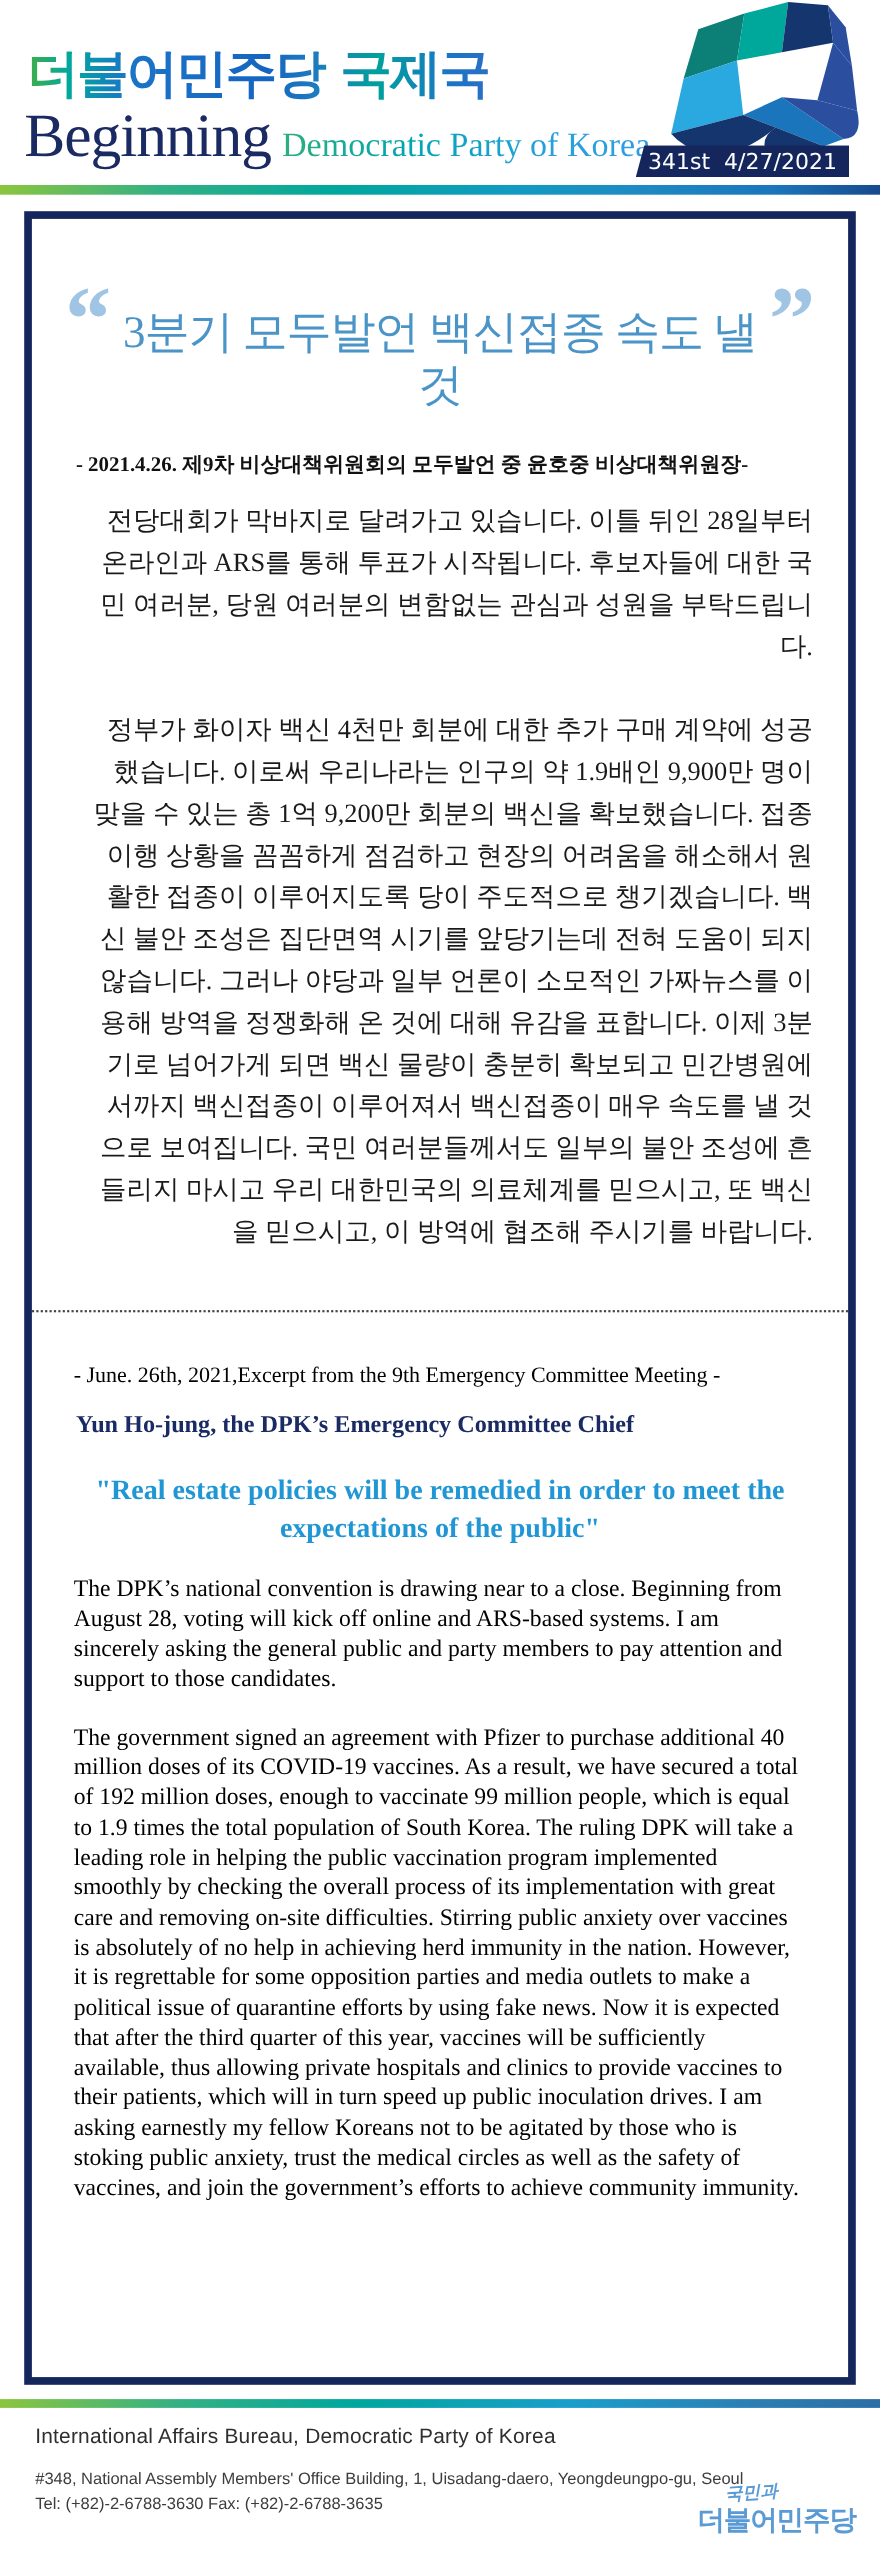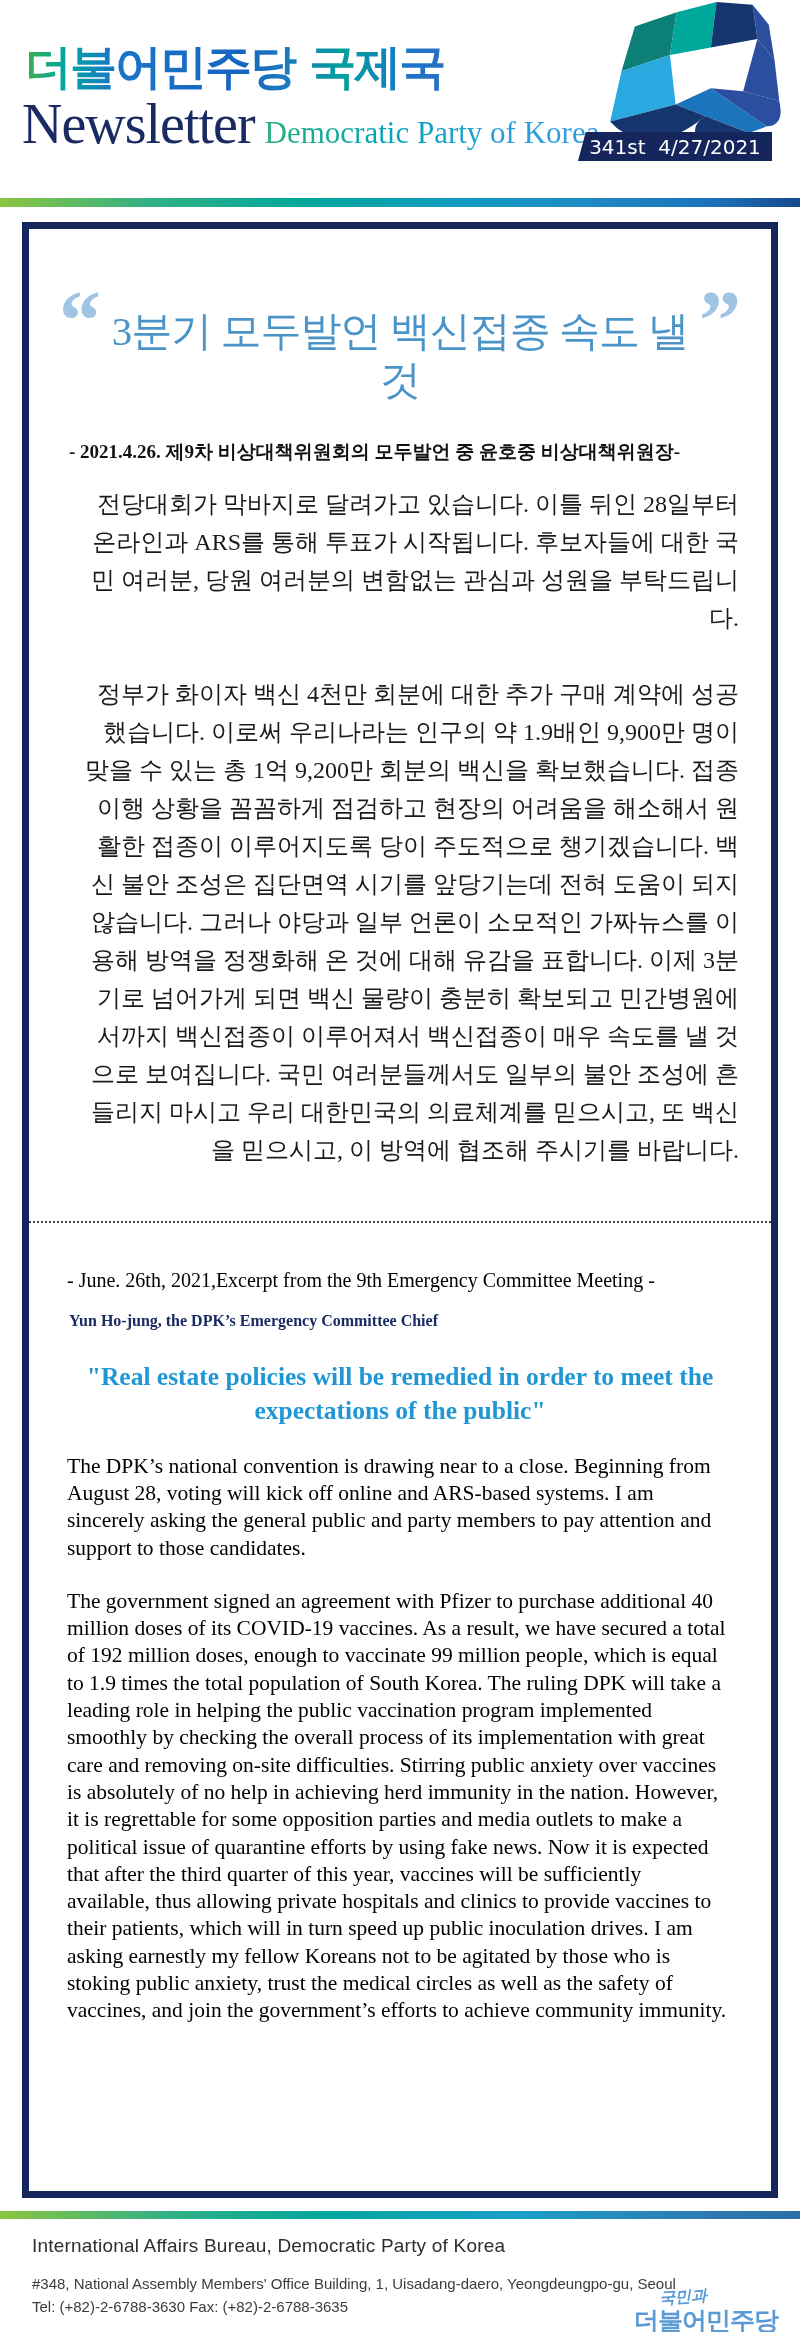--- a/index.html
+++ b/index.html
@@ -3,21 +3,21 @@
 <meta charset="utf-8">
 <style>
   * { margin:0; padding:0; box-sizing:border-box; }
   html,body { background:#ffffff; }
   body {
     width:800px; height:2332px; margin:0 auto; position:relative;
     font-family:"Liberation Sans", sans-serif; overflow:hidden;
   }
 
   
-  .header { position:relative; height:198px; background:#fff; }
+  .header { position:relative; height:168px; background:#fff; }
   .brand-korean {
     position:absolute; left:25px; top:36px;
     font-size:47px; font-weight:800; letter-spacing:-2px;
     font-family:"DejaVu Sans", sans-serif;
     background:linear-gradient(90deg,#3fae49 0%,#00a89e 9%,#1b74c8 22%,#1565c0 52%,#1d7ac0 62%,#00a09c 76%,#1b74c8 92%,#2b6fc4 100%);
     -webkit-background-clip:text; background-clip:text;
     -webkit-text-fill-color:transparent; color:#1565c0;
   }
   .news-row { position:absolute; left:22px; top:96px; display:flex; align-items:baseline; }
   .newsletter-title {
@@ -75,21 +75,21 @@
     border:none; border-top:2px dotted #444;
     margin:52px -30px 0 -30px;
   }
 
   .english-meta {
     margin:46px 4px 0 8px; font-family:"Liberation Serif", serif;
     font-size:20px; color:#000;
   }
   .english-author {
     margin:20px 4px 0 10px; font-family:"Liberation Serif", serif;
-    font-size:16px; font-weight:bold; color:#1a2a63;
+    font-size:22px; font-weight:bold; color:#1a2a63;
   }
   .english-headline {
     margin:30px 10px 0 10px; text-align:center;
     font-family:"Liberation Serif", serif; font-size:25.5px; font-weight:bold;
     color:#2097d4; line-height:1.3;
   }
   .english-body { margin:26px 12px 0 8px; }
   .english-body p {
     font-family:"Liberation Serif", serif; font-size:21.5px; line-height:1.27;
     color:#000; margin-top:26px;
@@ -116,21 +116,21 @@
     display:block; font-family:"DejaVu Sans", sans-serif; font-weight:800;
     font-size:25px; letter-spacing:-1px;margin-left:20px;
   }
 </style>
 </head>
 <body>
 
 <div class="header">
   <div class="brand-korean">더불어민주당 국제국</div>
   <div class="news-row">
-    <span class="newsletter-title">Newsletter</span>
+    <span class="newsletter-title">Beginning</span>
     <span class="newsletter-subtitle">Democratic Party of Korea</span>
   </div>
 
   <svg class="flag-logo" viewBox="0 0 225 160" xmlns="http://www.w3.org/2000/svg">
     <polygon fill="#0c8076" points="66,28 110,13 103,58 52,75"></polygon>
     <polygon fill="#00a79b" points="110,13 152,2 146,50 103,58"></polygon>
     <polygon fill="#15356e" points="152,2 190,5 195,41 146,50"></polygon>
     <polygon fill="#2b4f9e" points="190,5 207,26 213,63 195,41"></polygon>
     <polygon fill="#29a9e0" points="52,75 103,58 109,110 40,128"></polygon>
     <polygon fill="#2b4f9e" points="195,41 213,63 218,106 180,96"></polygon>

